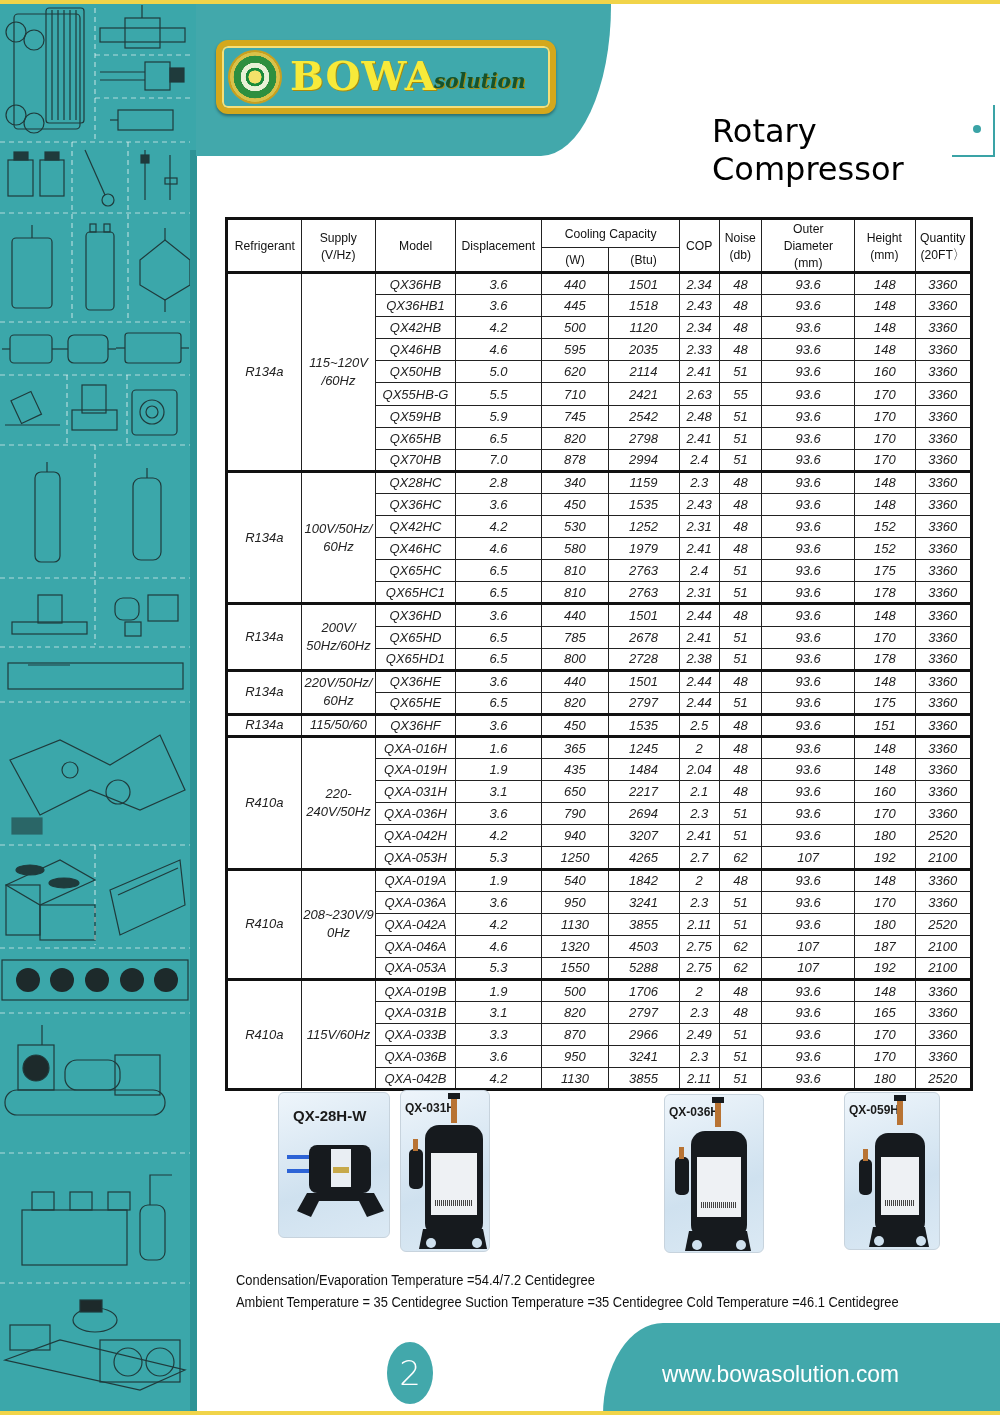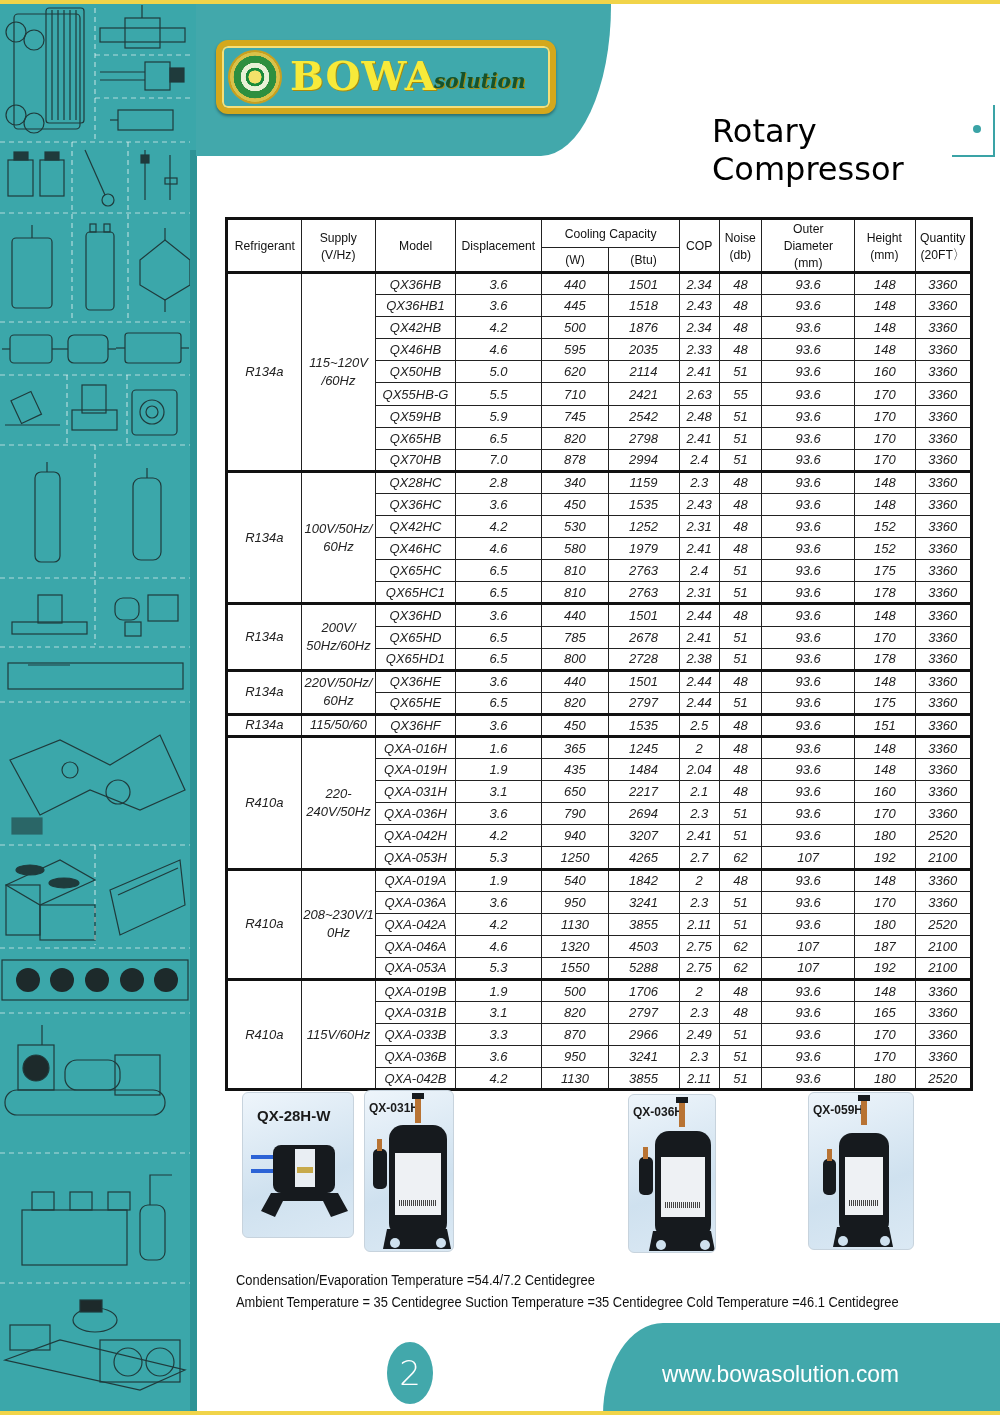--- a/index.html
+++ b/index.html
@@ -29,21 +29,21 @@
   .spec-table th { font-weight: normal; font-size: 13.5px; color: #111; border: 1px solid #222; text-align: center; padding: 0 2px; line-height: 17px; transform: scaleX(0.9); }
   .spec-table thead tr.h1 th { height: 26px; }
   .spec-table thead tr.h2 th { height: 23px; }
   .spec-table thead { border-bottom: 3px solid #111; }
   .spec-table td { font-size: 13px; font-style: italic; color: #222; border: 1px solid #222; text-align: center; height: 22.1px; padding: 0; white-space: nowrap; }
   .spec-table td.grp { font-size: 13px; line-height: 18px; white-space: normal; }
   .spec-table tbody.group { border-top: 3px solid #111; }
   .spec-table tbody.group:first-of-type { border-top: none; }
 
   
-  .product-card { position: absolute; background: linear-gradient(160deg, #eef5fb 0%, #cfe1ef 60%, #dbe9f4 100%); border: 1px solid #c7d3dd; border-radius: 6px; overflow: hidden; }
+  .product-card { position: absolute; background: linear-gradient(160deg, #eef5fb 0%, #cfe1ef 60%, #dbe9f4 100%); border: 1px solid #c7d3dd; border-radius: 6px; overflow: hidden; margin-left: 36px; }
   .product-label { position: absolute; font-family: "Liberation Sans", sans-serif; font-weight: bold; color: #1a1a1a; }
   .product-card svg { position: absolute; }
 
   .conditions { position: absolute; left: 236px; font-family: "Liberation Sans", sans-serif; font-size: 14px; color: #111; transform: scaleX(0.92); transform-origin: left; white-space: nowrap; }
 
   
   .page-number { position: absolute; left: 387px; top: 1342px; width: 46px; height: 62px; border-radius: 50%; background: #42a8ab; color: #ffffff; font-family: "DejaVu Sans", sans-serif; font-weight: 200; font-size: 34px; text-align: center; line-height: 62px; }
   .footer-blob { position: absolute; left: 603px; top: 1323px; width: 397px; height: 92px; background: #42a8ab; border-top-left-radius: 60px 92px; }
   .footer-url { position: absolute; left: 662px; top: 1360px; font-family: "Liberation Sans", sans-serif; font-size: 24px; color: #ffffff; transform: scaleX(0.95); transform-origin: left; }
 </style>
@@ -275,21 +275,21 @@
         <td>2.43</td>
         <td>48</td>
         <td>93.6</td>
         <td>148</td>
         <td>3360</td>
       </tr>
       <tr>
         <td>QX42HB</td>
         <td>4.2</td>
         <td>500</td>
-        <td>1876</td>
+        <td>1120</td>
         <td>2.34</td>
         <td>48</td>
         <td>93.6</td>
         <td>148</td>
         <td>3360</td>
       </tr>
       <tr>
         <td>QX46HB</td>
         <td>4.6</td>
         <td>595</td>
@@ -570,21 +570,21 @@
         <td>2.7</td>
         <td>62</td>
         <td>107</td>
         <td>192</td>
         <td>2100</td>
       </tr>
     </tbody>
     <tbody class="group">
       <tr>
         <td class="grp" rowspan="5">R410a</td>
-        <td class="grp" rowspan="5">208~230V/1 0Hz</td>
+        <td class="grp" rowspan="5">208~230V/9 0Hz</td>
         <td>QXA-019A</td>
         <td>1.9</td>
         <td>540</td>
         <td>1842</td>
         <td>2</td>
         <td>48</td>
         <td>93.6</td>
         <td>148</td>
         <td>3360</td>
       </tr>
@@ -715,37 +715,37 @@
     <rect x="30" y="62" width="46" height="62" fill="#eef1f4"></rect>
     <line x1="34" y1="112" x2="72" y2="112" stroke="#444" stroke-width="6" stroke-dasharray="1,1"></line>
     <rect x="8" y="58" width="14" height="40" rx="5" fill="#161a1e"></rect>
     <rect x="12" y="48" width="5" height="12" fill="#b87333"></rect>
     <path d="M22 138 L82 138 L86 158 L18 158 Z" fill="#161a1e"></path>
     <circle cx="30" cy="152" r="5" fill="#cfe1ef"></circle>
       <circle cx="76" cy="152" r="5" fill="#cfe1ef"></circle>
   </svg>
 </div>
 
-<div class="product-card" style="left:628px;top:1094px;width:88px;height:159px;">
+<div class="product-card" style="left:628px;top:1094px;width:100px;height:159px;">
   <div class="product-label" style="left:4px;top:10px;font-size:12px;">QX-036H</div>
   <svg width="88" height="159" viewBox="0 0 88 159">
     <rect x="50" y="4" width="6" height="28" fill="#b87333"></rect>
     <rect x="47" y="2" width="12" height="6" fill="#161a1e"></rect>
     <rect x="26" y="36" width="56" height="108" rx="14" fill="#161a1e"></rect>
     <rect x="32" y="62" width="44" height="60" fill="#eef1f4"></rect>
     <line x1="36" y1="110" x2="72" y2="110" stroke="#444" stroke-width="6" stroke-dasharray="1,1"></line>
     <rect x="10" y="62" width="14" height="38" rx="5" fill="#161a1e"></rect>
     <rect x="14" y="52" width="5" height="12" fill="#b87333"></rect>
     <path d="M24 136 L82 136 L86 156 L20 156 Z" fill="#161a1e"></path>
     <circle cx="32" cy="150" r="5" fill="#cfe1ef"></circle>
       <circle cx="76" cy="150" r="5" fill="#cfe1ef"></circle>
   </svg>
 </div>
 
-<div class="product-card" style="left:808px;top:1092px;width:106px;height:158px;">
+<div class="product-card" style="left:808px;top:1092px;width:96px;height:158px;">
   <div class="product-label" style="left:4px;top:10px;font-size:12px;">QX-059H</div>
   <svg width="87" height="158" viewBox="0 0 87 158">
     <rect x="52" y="4" width="6" height="28" fill="#b87333"></rect>
     <rect x="49" y="2" width="12" height="6" fill="#161a1e"></rect>
     <rect x="30" y="40" width="50" height="102" rx="13" fill="#161a1e"></rect>
     <rect x="36" y="64" width="38" height="58" fill="#eef1f4"></rect>
     <line x1="40" y1="110" x2="70" y2="110" stroke="#444" stroke-width="6" stroke-dasharray="1,1"></line>
     <rect x="14" y="66" width="13" height="36" rx="5" fill="#161a1e"></rect>
     <rect x="18" y="56" width="5" height="12" fill="#b87333"></rect>
     <path d="M28 134 L80 134 L84 154 L24 154 Z" fill="#161a1e"></path>

